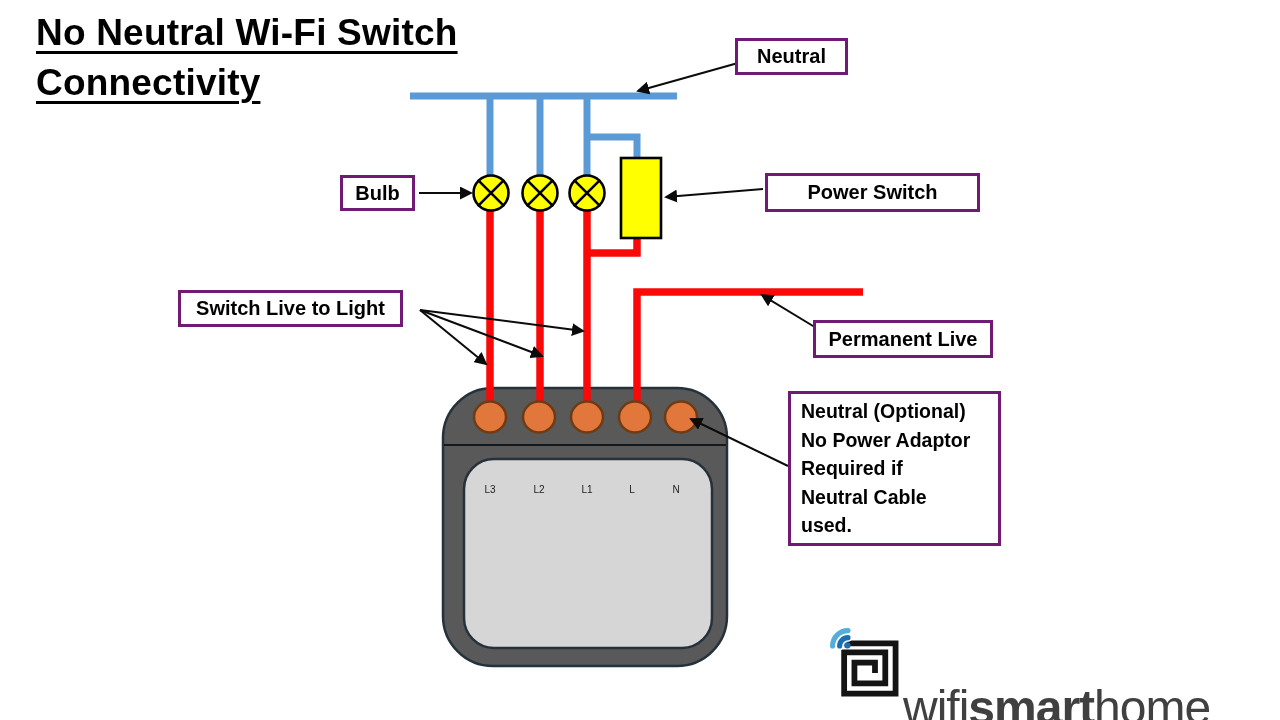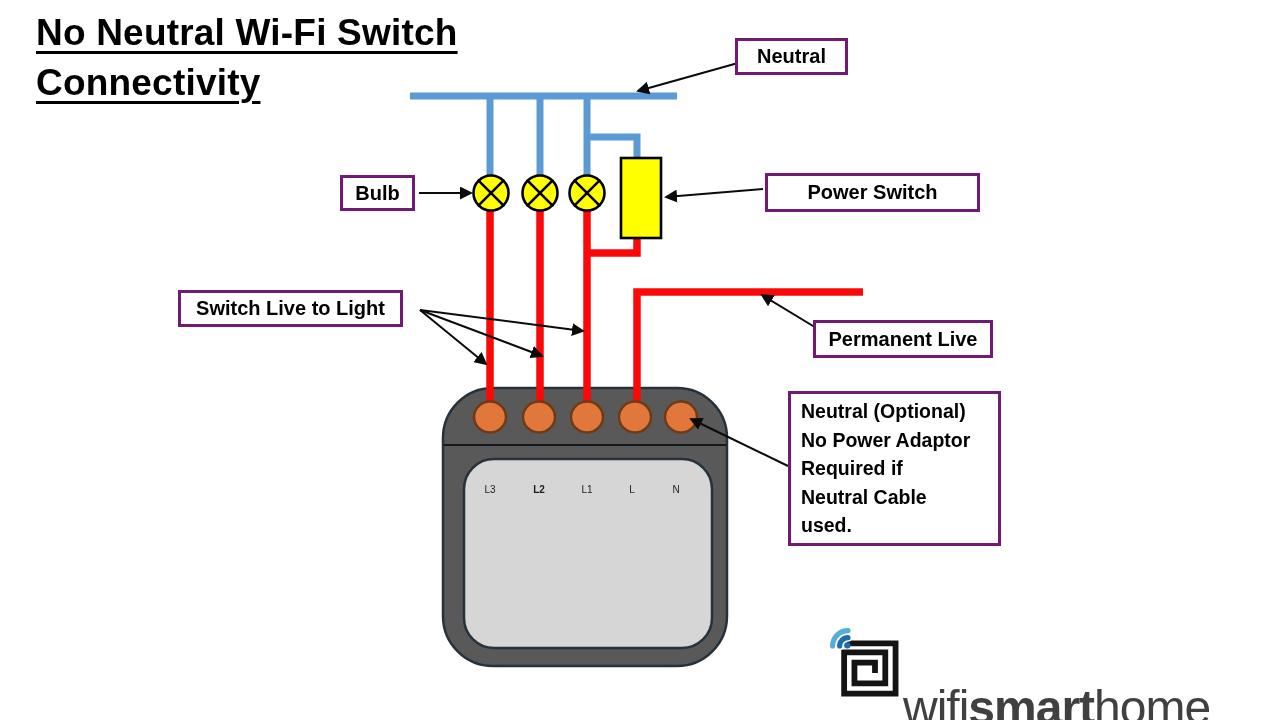--- a/index.html
+++ b/index.html
@@ -147,21 +147,21 @@
 
   <div class="callout note" style="left:788px;top:391px;width:213px;height:155px;">
     <div>Neutral (Optional)</div>
     <div>No Power Adaptor</div>
     <div>Required if</div>
     <div>Neutral Cable</div>
     <div>used.</div>
   </div>
 
   <span class="tlabel" style="left:490px;">L3</span>
-  <span class="tlabel" style="left:539px;font-weight:bold;">L2</span>
+  <span class="tlabel" style="left:539px;">L2</span>
   <span class="tlabel" style="left:587px;">L1</span>
   <span class="tlabel" style="left:632px;">L</span>
   <span class="tlabel" style="left:676px;">N</span>
 
   <svg class="logo-icon" width="72" height="76" viewBox="-12 -12 112 112">
 
     <path d="M14,12 H90 V90 H10 V26 H74 V74 H26 V42 H58 V58" fill="none" stroke="#141414" stroke-width="9"></path>
 
     <g>
       <path d="M-8,16 A 24,24 0 0 1 16,-8" fill="none" stroke="#ffffff" stroke-width="13" stroke-linecap="round"></path>

